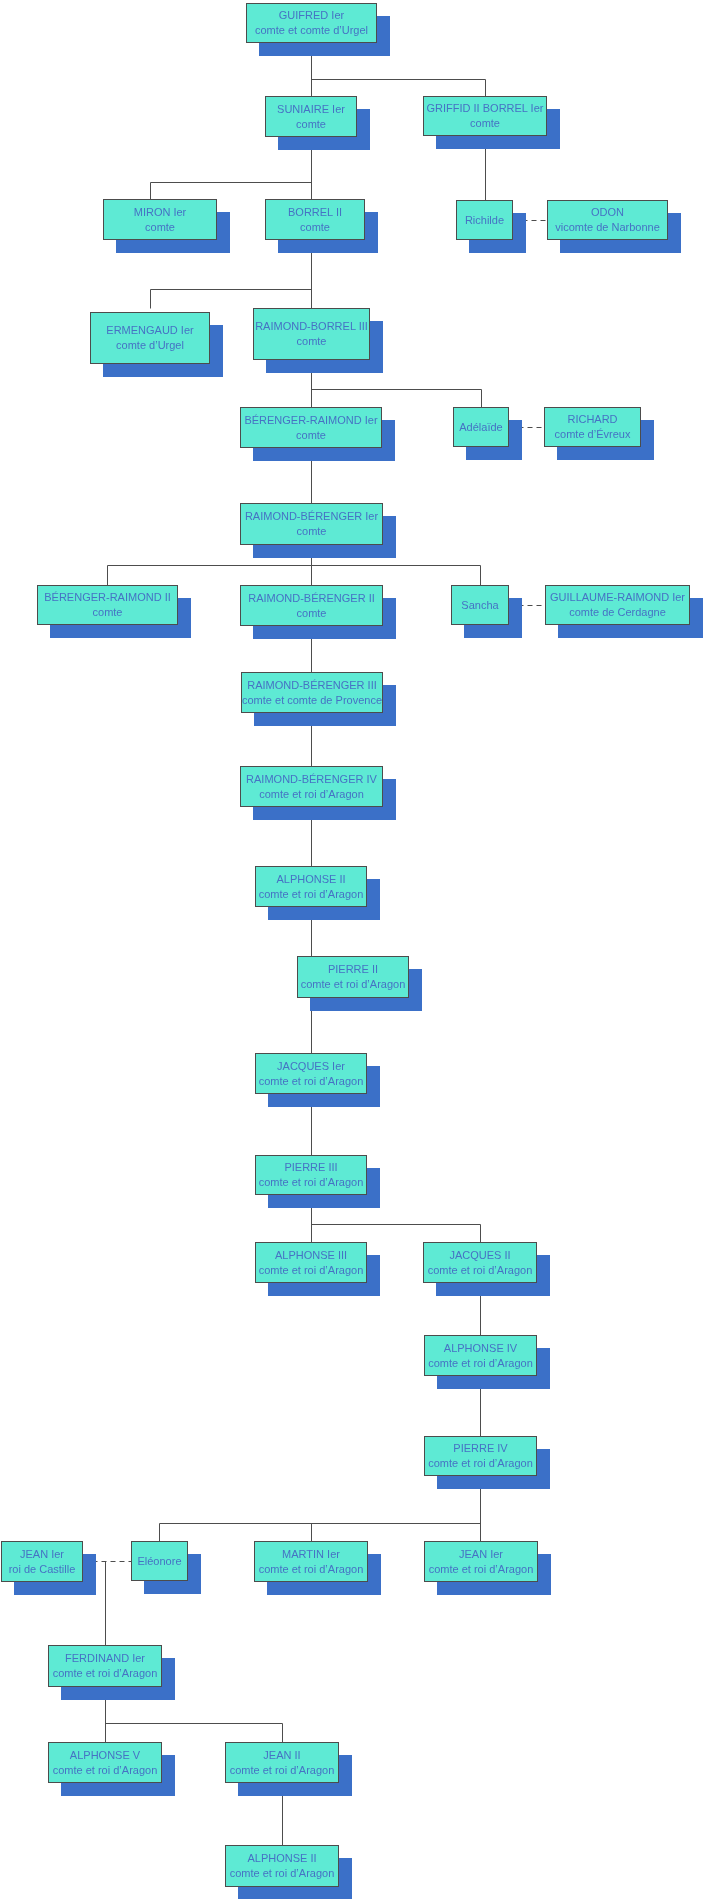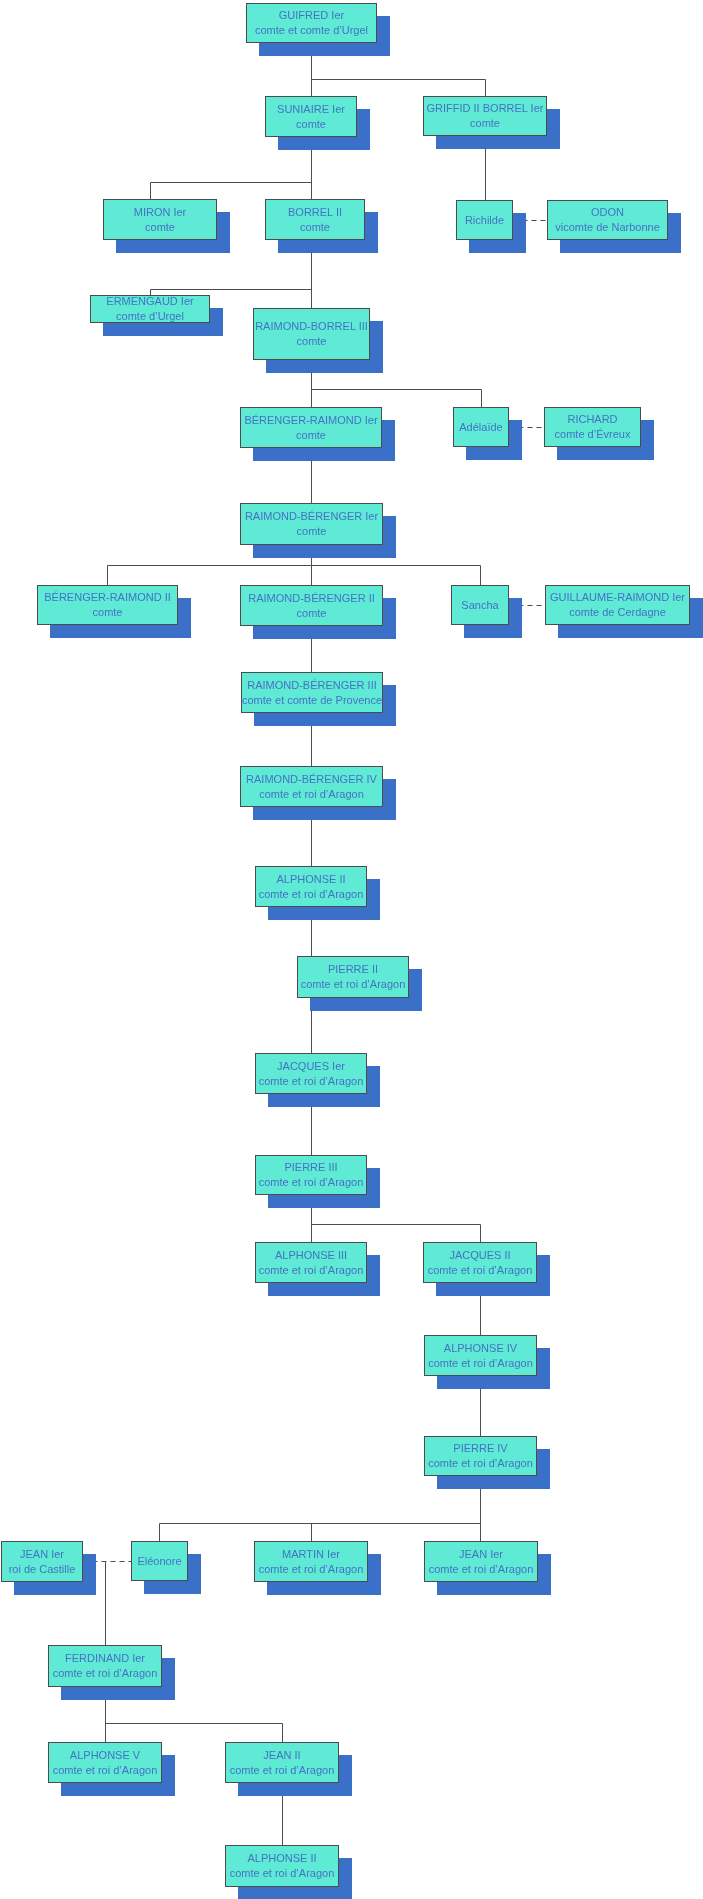--- a/index.html
+++ b/index.html
@@ -100,21 +100,21 @@
         <div class="person-name">BORREL II</div>
         <div class="person-title">comte</div>
       </div>
       <div class="node" style="left: 456px; top: 200px; width: 57px; height: 40px;">
         <div class="person-name">Richilde</div>
       </div>
       <div class="node" style="left: 547px; top: 200px; width: 121px; height: 40px;">
         <div class="person-name">ODON</div>
         <div class="person-title">vicomte de Narbonne</div>
       </div>
-      <div class="node" style="left: 90px; top: 295px; width: 120px; height: 28px;">
+      <div class="node" style="left: 90px; top: 312px; width: 120px; height: 52px;">
         <div class="person-name">ERMENGAUD Ier</div>
         <div class="person-title">comte d’Urgel</div>
       </div>
       <div class="node" style="left: 253px; top: 308px; width: 117px; height: 52px;">
         <div class="person-name">RAIMOND-BORREL III</div>
         <div class="person-title">comte</div>
       </div>
       <div class="node" style="left: 240px; top: 407px; width: 142px; height: 41px;">
         <div class="person-name">BÉRENGER-RAIMOND Ier</div>
         <div class="person-title">comte</div>

